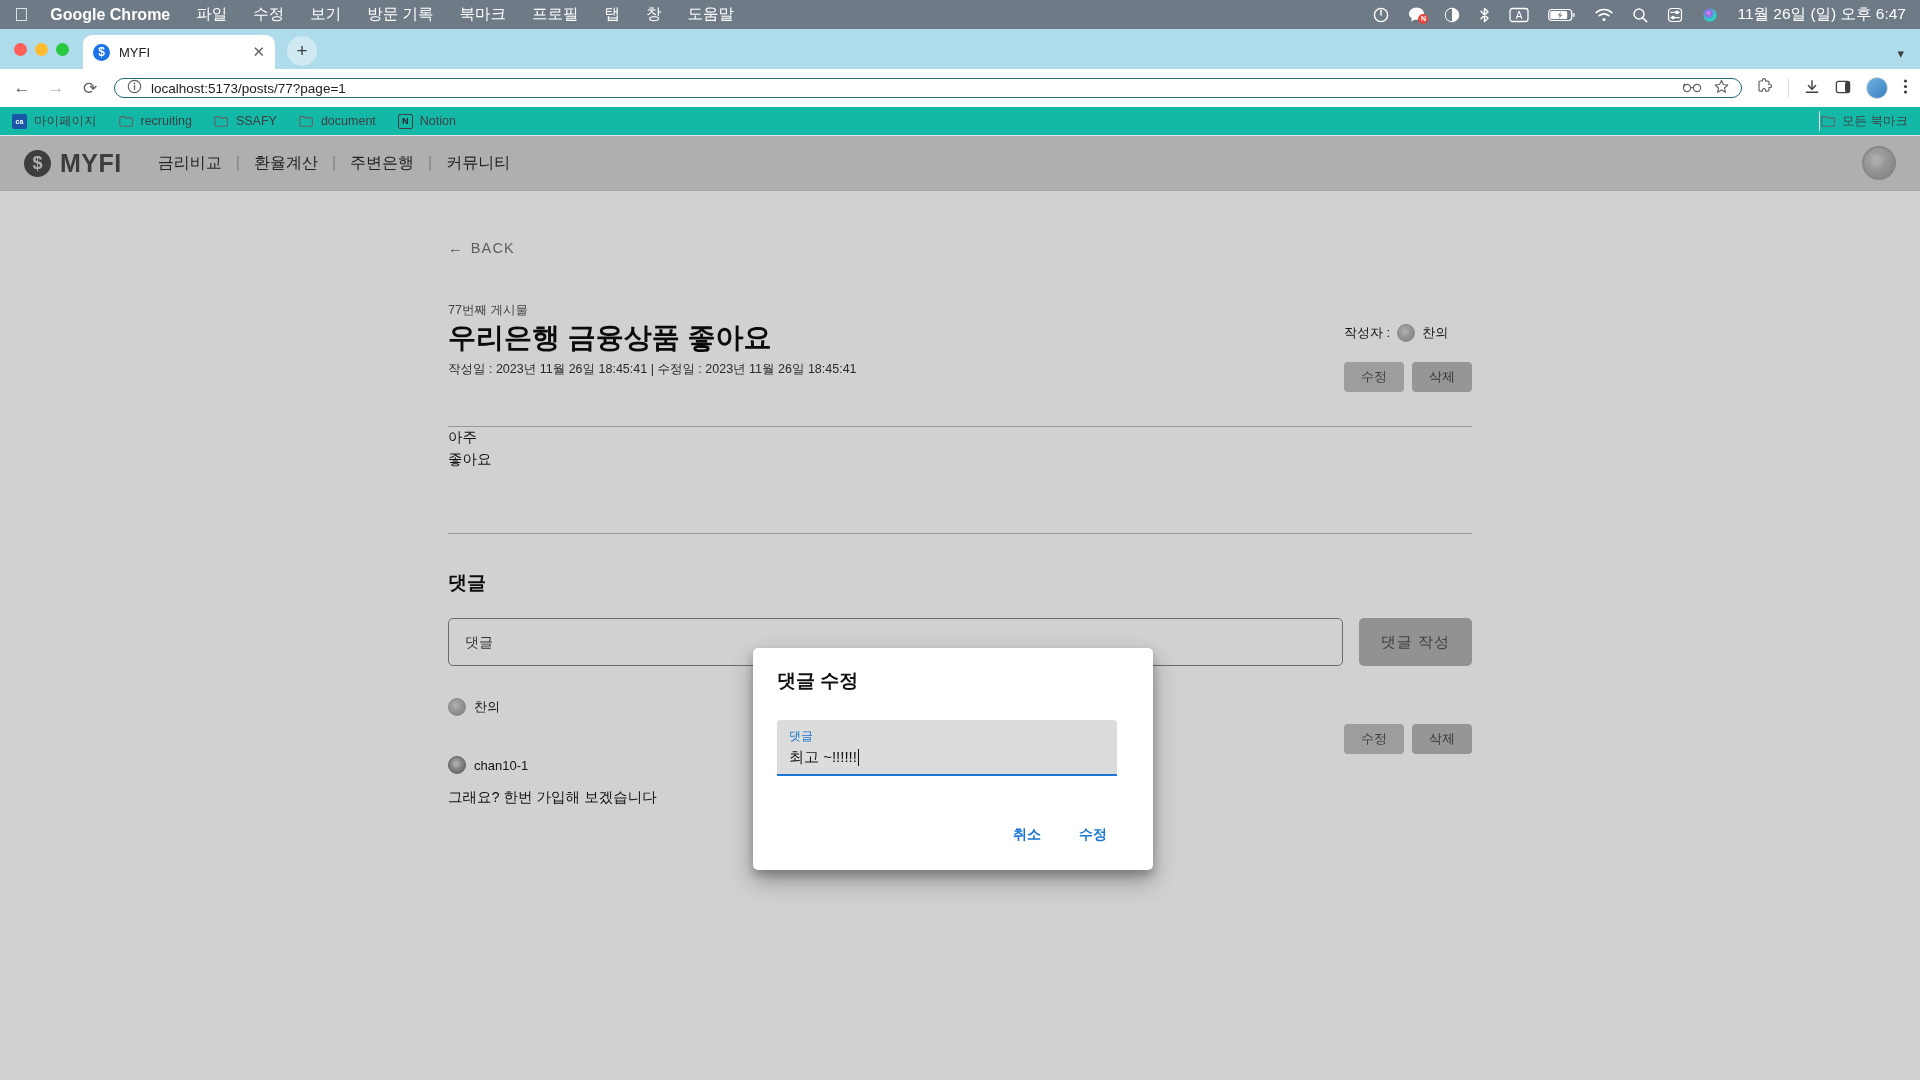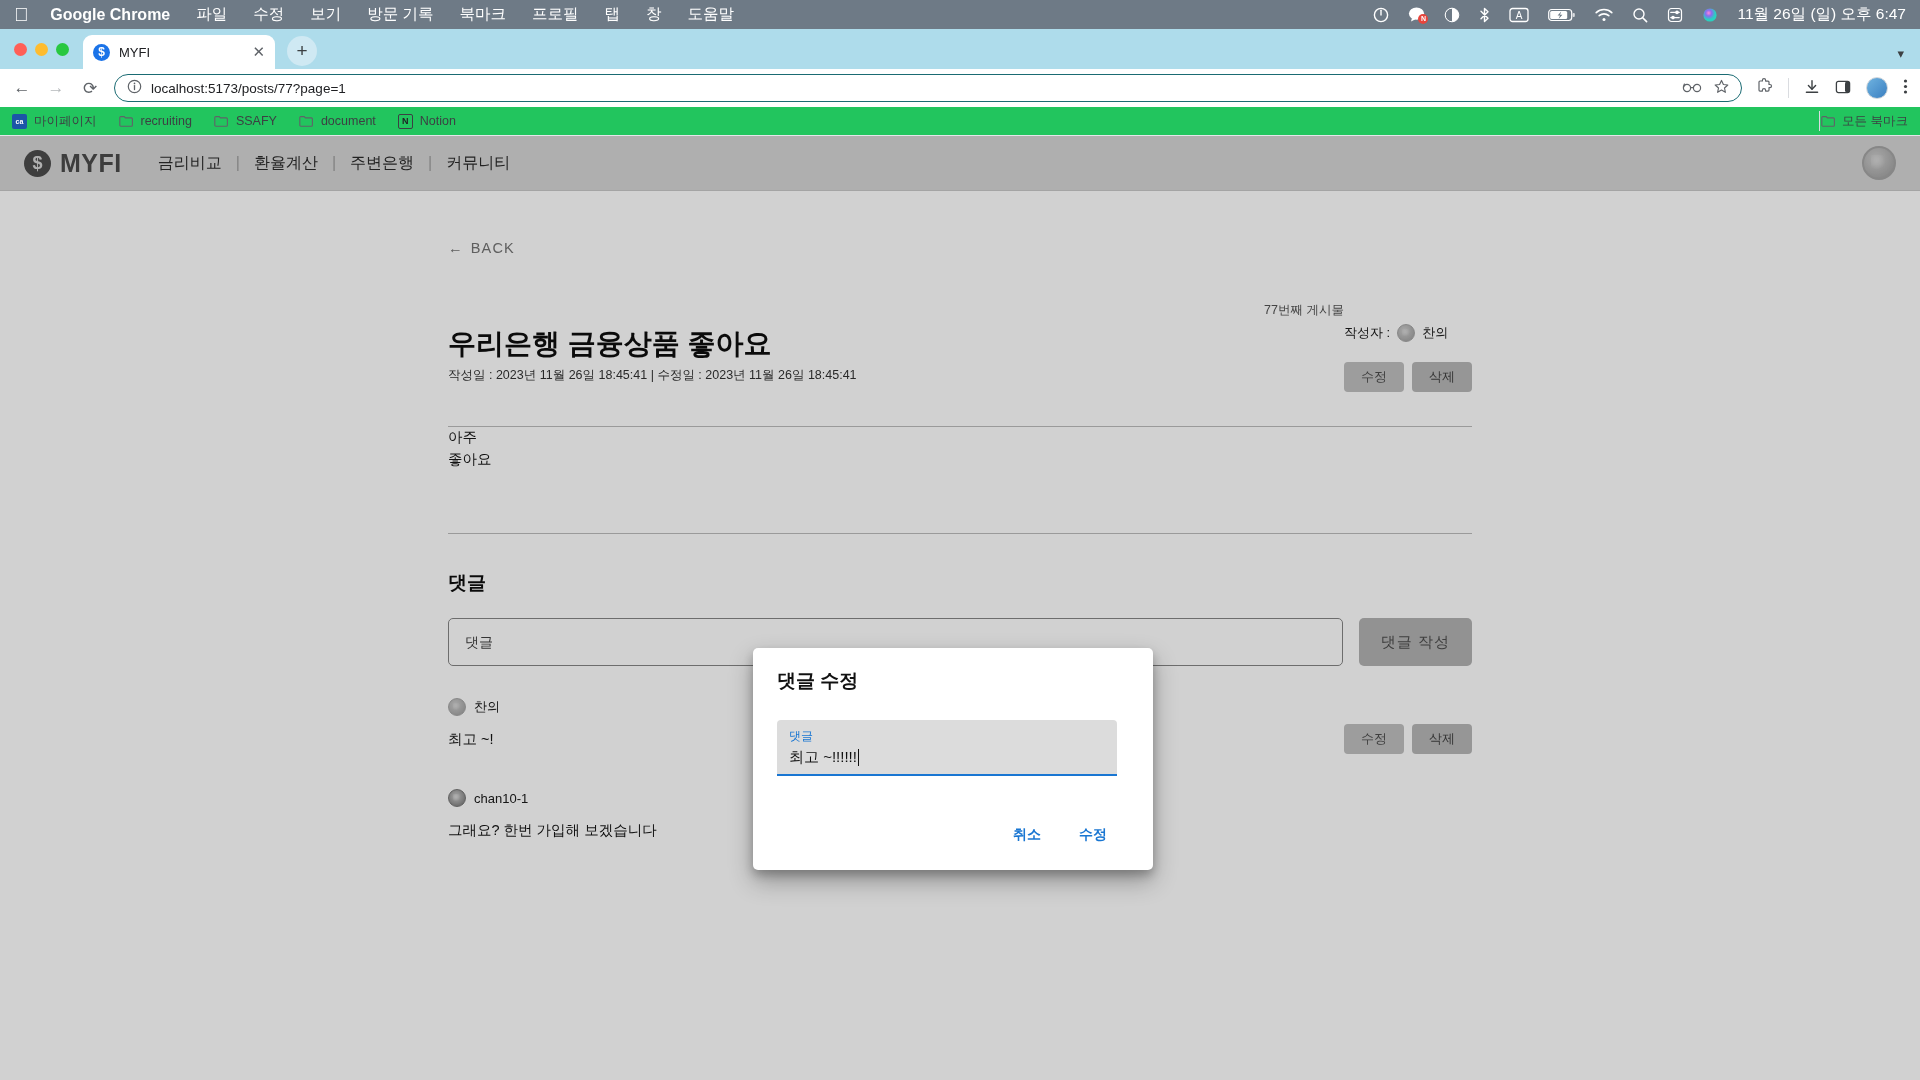--- a/index.html
+++ b/index.html
@@ -54,36 +54,36 @@
   }
   .tabchevron { margin-left: auto; margin-right: 16px; margin-bottom: 8px; color: #3c4043; font-size: 13px; }
 
   .toolbar {
     height: 38px; background: #fff; display: flex; align-items: center;
     padding: 0 12px; gap: 14px;
   }
   .navicon { font-size: 17px; color: #5f6368; width: 20px; text-align: center; }
   .navicon.dim { color: #b5b8bb; }
   .omnibox {
-    flex: 1; height: 28px; border: 1.5px solid #1a6b73; border-radius: 15px;
+    flex: 1; height: 20px; border: 1.5px solid #1a6b73; border-radius: 15px;
     display: flex; align-items: center; padding: 0 12px; gap: 9px;
     font-size: 13.5px; color: #202124; background: #fff;
   }
   .omnibox .url { flex: 1; white-space: nowrap; overflow: hidden; }
   .omnitail { display: flex; align-items: center; gap: 12px; color: #5f6368; font-size: 13px; }
   .toolicons { display: flex; align-items: center; gap: 15px; color: #5f6368; font-size: 15px; }
   .divider-v { width: 1px; height: 20px; background: #dadce0; }
   .profile-pic {
     width: 22px; height: 22px; border-radius: 50%;
     background: linear-gradient(135deg,#6fb3e0,#3a7fc1);
     border: 1px solid #cfd6dc;
   }
 
   .bookmarks {
-    height: 29px; background: #22c55e; display: flex; align-items: center;
+    height: 29px; background: #14b8a6; display: flex; align-items: center;
     padding: 0 12px; gap: 22px; font-size: 12.5px; color: #3c4043;
     border-bottom: 1px solid #e4e6e9;
     text-align: center;
   }
   .bm { display: flex; align-items: center; gap: 7px; white-space: nowrap; cursor: pointer; }
   .bm-ico { width: 15px; height: 15px; display: flex; align-items: center; justify-content: center; font-size: 12px; color: #5f6368; flex: none; }
   .bm-ico.blue { background: #1b55a8; color: #fff; font-size: 7px; border-radius: 2px; font-weight: bold; }
   .bm-ico.box { border: 1.5px solid #3c4043; border-radius: 2px; font-size: 9px; font-weight: bold; color: #202124; }
   .bm-right { margin-left: auto; display: flex; align-items: center; gap: 0; }
 
@@ -114,21 +114,21 @@
   }
 
   .content { max-width: 1024px; margin: 0 auto; padding: 48px 0 0 0; position: relative; }
   .back {
     display: inline-flex; align-items: center; gap: 7px;
     color: #8b8b8b; font-size: 14.5px; letter-spacing: 1.2px; cursor: pointer;
     margin-bottom: 46px;
   }
   .post-head { display: flex; align-items: flex-start; }
   .post-left { flex: 1; }
-  .postno { font-size: 12.5px; color: #15803d; margin-bottom: 6px; text-align: right; }
+  .postno { font-size: 12.5px; color: #15803d; margin-bottom: 0; }
   .posttitle { font-size: 28px; font-weight: bold; color: #111; margin-bottom: 4px; }
   .postdates { font-size: 12.5px; color: #3c3c3c; }
   .post-right { text-align: right; padding-top: 22px; }
   .author-row { display: flex; align-items: center; justify-content: flex-start; gap: 7px; font-size: 13px; color: #222; }
   .avatar-sm {
     width: 18px; height: 18px; border-radius: 50%;
     background: radial-gradient(circle at 40% 35%, #fff7c2, #e0cf57 70%, #c9b63f);
     border: 1px solid #d8c95c; position: relative; overflow: hidden; flex: none;
   }
   .avatar-sm.green { background: radial-gradient(circle at 45% 40%, #eef7ee, #7cb342 75%, #2e4b1c); border-color: #6f9c3a; }
@@ -461,21 +461,20 @@
       <div class="cinput-row">
         <input class="cinput" placeholder="댓글" style="">
         <button class="csubmit">댓글 작성</button>
       </div>
 
       <div class="comment">
         <div class="cmeta">
           <span class="avatar-sm"></span>
           <span>찬의</span>
         </div>
-        <div class="ctext">최고 ~!</div>
         <div class="cbtns">
           <button class="btn-edit">수정</button>
           <button class="btn-del">삭제</button>
         </div>
       </div>
 
       <div class="comment" style="margin-top:40px;">
         <div class="cmeta">
           <span class="avatar-sm green"></span>
           <span>chan10-1</span>

